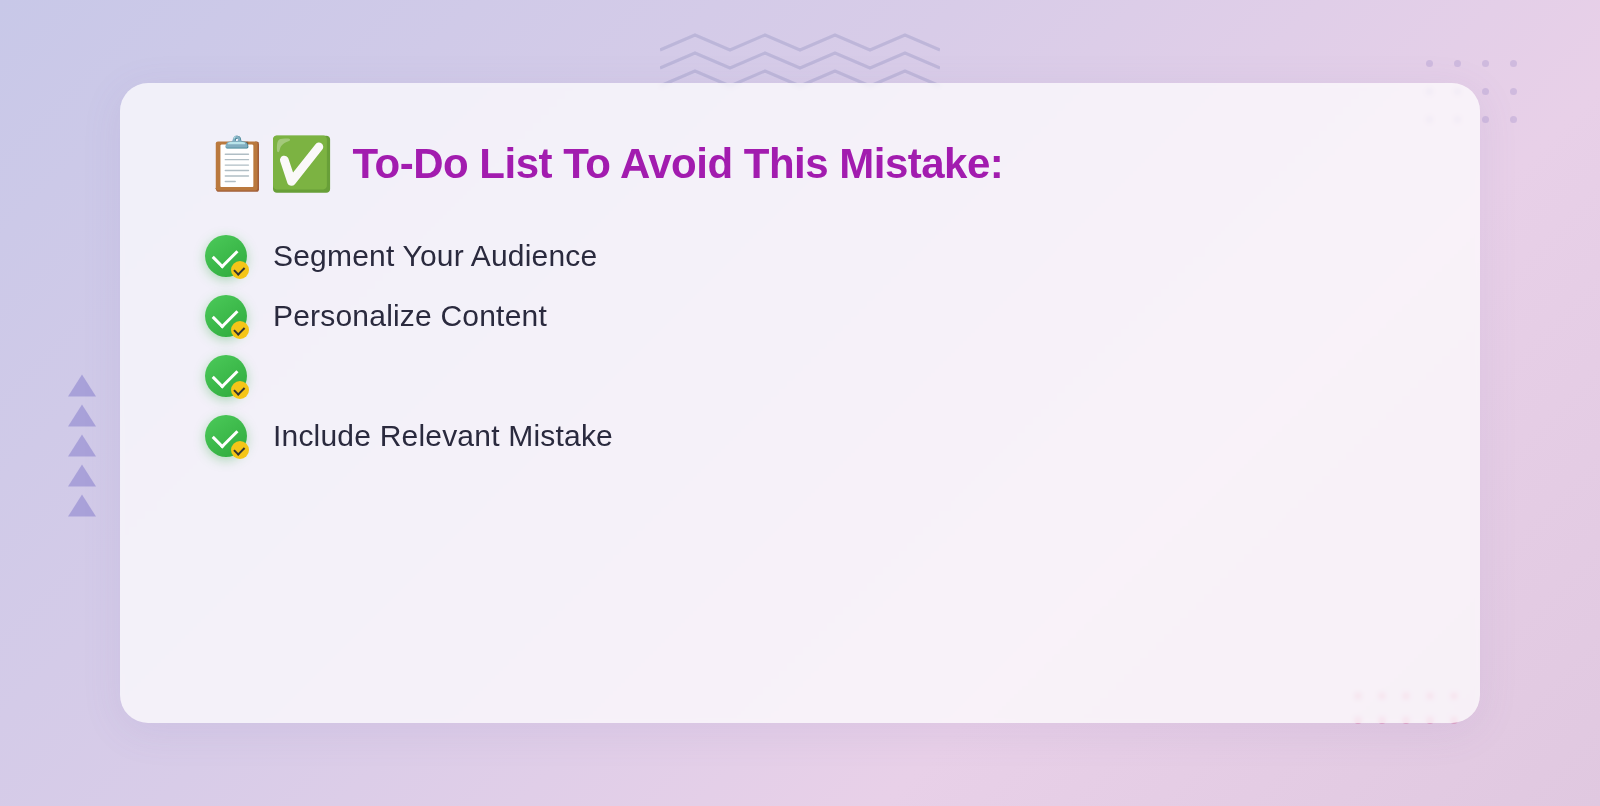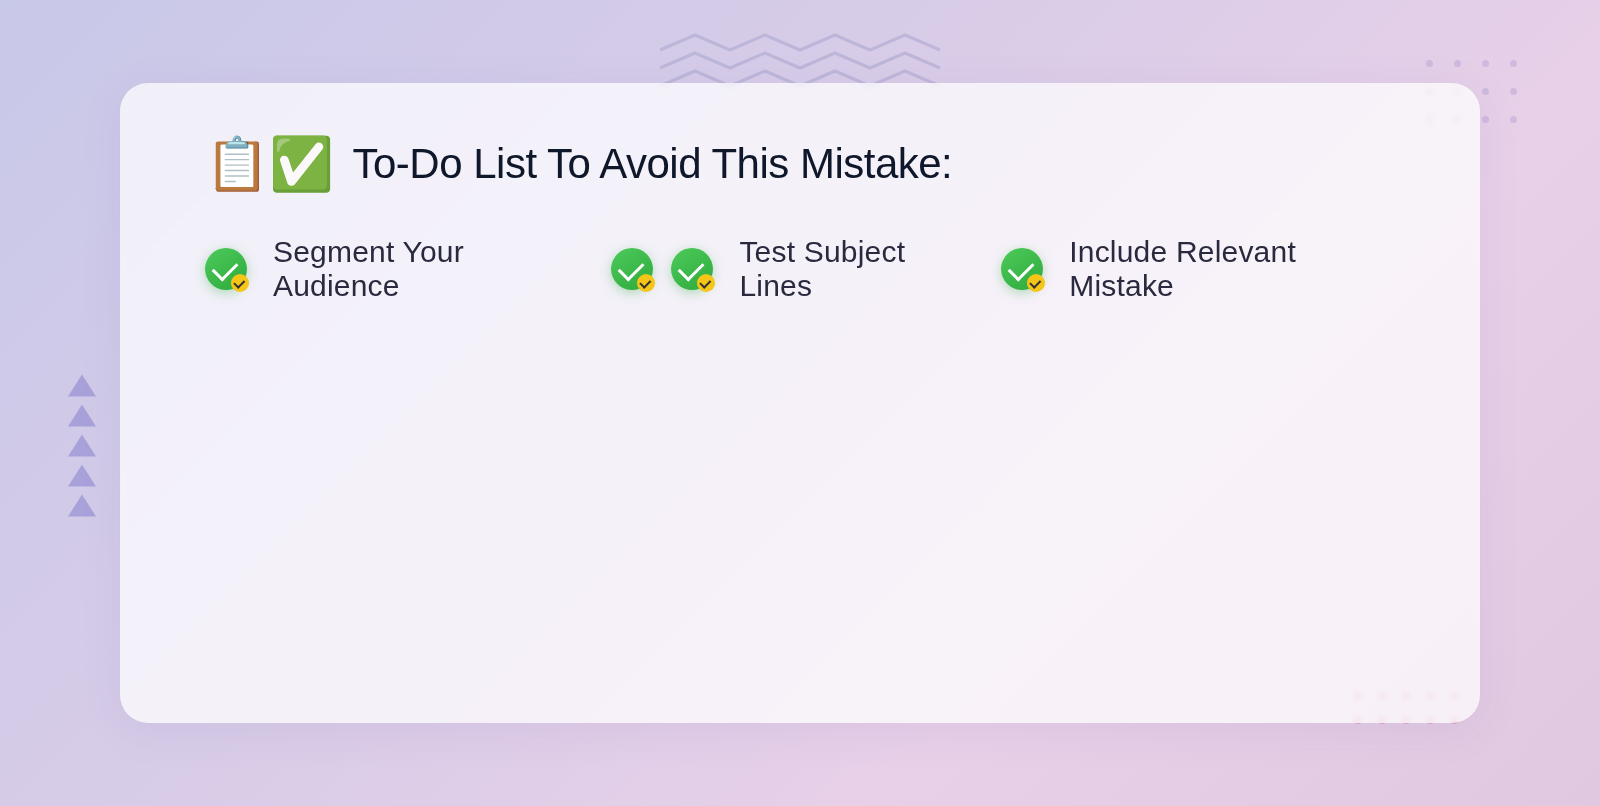--- a/index.html
+++ b/index.html
@@ -99,29 +99,29 @@
       margin-bottom: 45px;
     }
 
     .header-icon {
       font-size: 52px;
       line-height: 1;
     }
 
     .card-title {
       font-size: 42px;
-      font-weight: 400;
-      color: #0f172a;
+      font-weight: 700;
+      color: #a21caf;
       letter-spacing: -0.5px;
     }
 
     
     .todo-list {
       display: flex;
-      flex-direction: row;
+      flex-direction: column;
       gap: 18px;
       list-style: none;
     }
 
     .todo-item {
       display: flex;
       align-items: center;
       gap: 26px;
     }
 
@@ -236,28 +236,28 @@
       <div class="check-circle">
         <div class="inner-check"></div>
       </div>
       <span class="item-text">Segment Your Audience</span>
     </li>
 
     <li class="todo-item">
       <div class="check-circle">
         <div class="inner-check"></div>
       </div>
-    </li>
-
-
-    <li class="todo-item">
-      <div class="check-circle">
-        <div class="inner-check"></div>
-      </div>
-      <span class="item-text">Test Subject Lines</span>
+      <span class="item-text">Personalize Content</span>
+    </li>
+
+
+    <li class="todo-item">
+      <div class="check-circle">
+        <div class="inner-check"></div>
+      </div>
     </li>
 
     <li class="todo-item">
       <div class="check-circle">
         <div class="inner-check"></div>
       </div>
       <span class="item-text">Include Relevant Mistake</span>
     </li>
 
 

